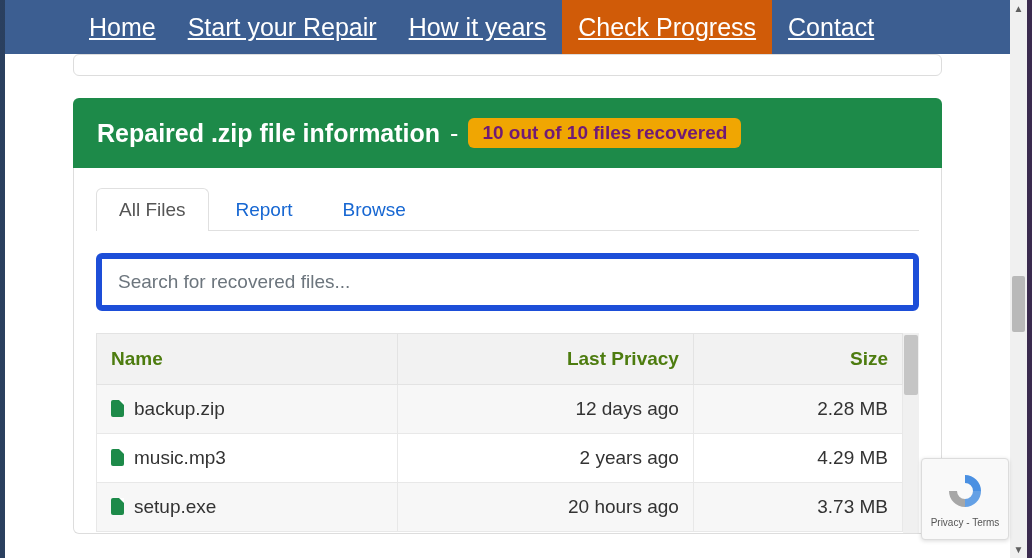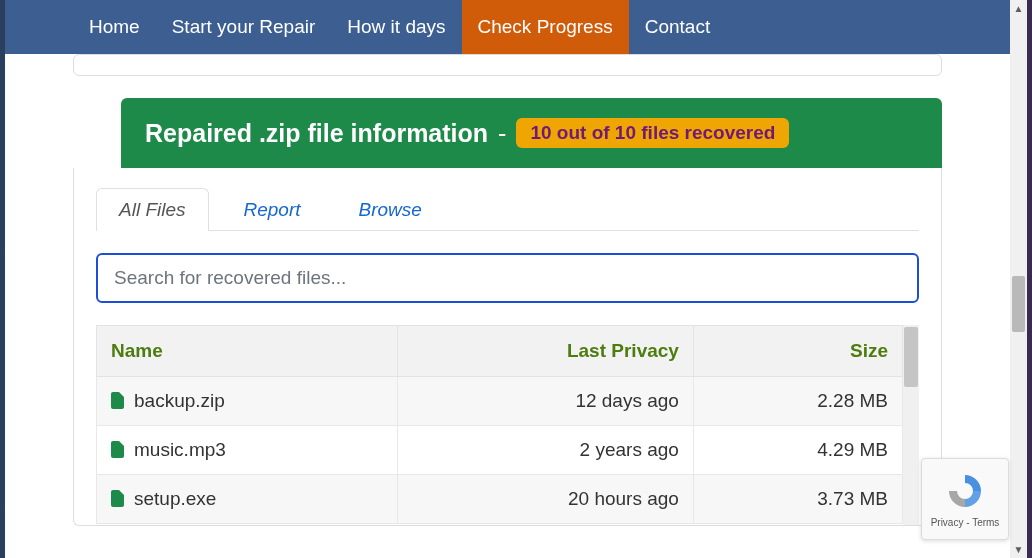--- a/index.html
+++ b/index.html
@@ -22,26 +22,27 @@
   }
   .navbar {
     background: #3c5e91;
     height: 54px;
     display: flex;
     align-items: stretch;
     padding-left: 68px;
   }
   .nav-item {
     color: #fff;
-    font-size: 19px;
+    font-size: 25px;
     padding: 0 16px;
     display: flex;
     align-items: center;
     cursor: pointer;
     white-space: nowrap;
+    text-decoration: underline;
   }
   .nav-item.active {
     background: #d05b08;
     font-weight: 500;
   }
   .content-area {
     padding: 0 68px;
   }
   .card-top {
     border: 1px solid #ddd;
@@ -54,43 +55,41 @@
     background: #1d8a49;
     color: #fff;
     border-radius: 6px 6px 0 0;
     margin-top: 22px;
     padding: 20px 24px;
     font-size: 25px;
     font-weight: 700;
     display: flex;
     align-items: center;
     gap: 10px;
-    margin-left: 48px;
   }
   .panel-header .dash { font-weight: 400; }
   .badge {
     background: #f0a602;
     color: #701a75;
     font-size: 19px;
     font-weight: 700;
     padding: 4px 14px;
     border-radius: 6px;
   }
   .panel-body {
     border: 1px solid #ddd;
     border-top: none;
     border-radius: 0 0 6px 6px;
     background: #fff;
     padding: 20px 22px 0 22px;
   }
   .tabs {
     display: flex;
     border-bottom: 1px solid #e0e0e0;
-    gap: 12px;
-    font-style: italic;
+    gap: 4px;
   }
   .tab {
     padding: 10px 22px;
     font-size: 19px;
     color: #1767d2;
     cursor: pointer;
     border: 1px solid transparent;
     border-bottom: none;
     margin-bottom: -1px;
   }
@@ -98,21 +97,21 @@
     color: #555;
     border-color: #e0e0e0;
     border-radius: 6px 6px 0 0;
     background: #fff;
   }
   .search-box {
     width: 100%;
     margin-top: 22px;
     padding: 12px 16px;
     font-size: 19px;
-    border: 2px solid #1d4ed8;
+    border: 6px solid #1d4ed8;
     border-radius: 6px;
     color: #6c757d;
   }
   .search-box::placeholder { color: #6c757d; }
   .table-wrap {
     margin-top: 22px;
     position: relative;
     height: 200px;
     overflow: hidden;
   }
@@ -224,21 +223,21 @@
     color: #555;
   }
 </style>
 </head>
 <body>
 
 <div class="viewport">
   <div class="navbar">
     <div class="nav-item">Home</div>
     <div class="nav-item">Start your Repair</div>
-    <div class="nav-item">How it days</div>
+    <div class="nav-item">How it years</div>
     <div class="nav-item active">Check Progress</div>
     <div class="nav-item">Contact</div>
   </div>
 
   <div class="content-area">
     <div class="card-top"></div>
 
     <div class="panel-header">
       <span>Repaired .zip file information</span>
       <span class="dash">-</span>

